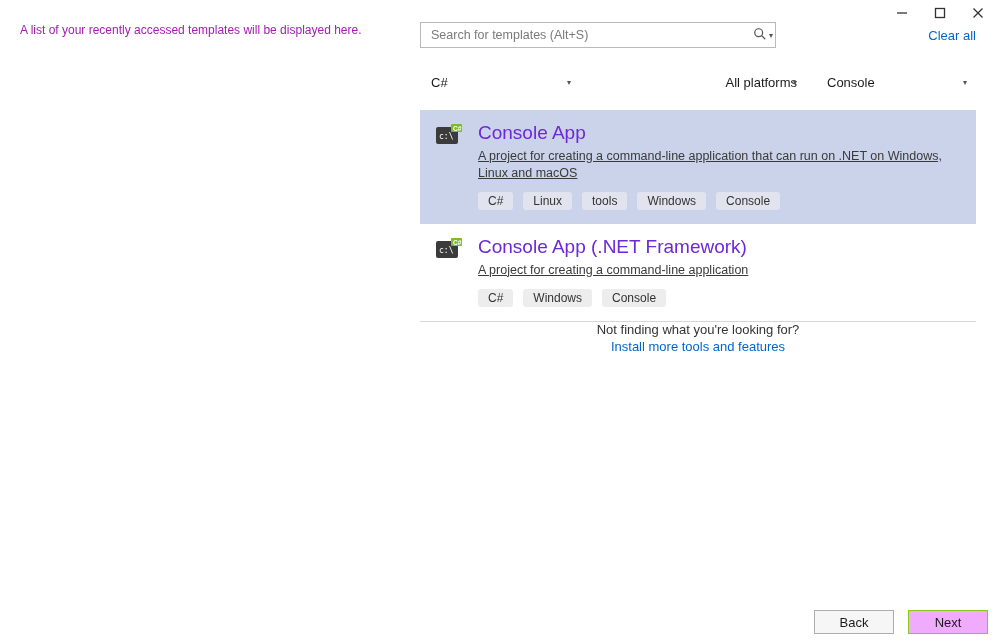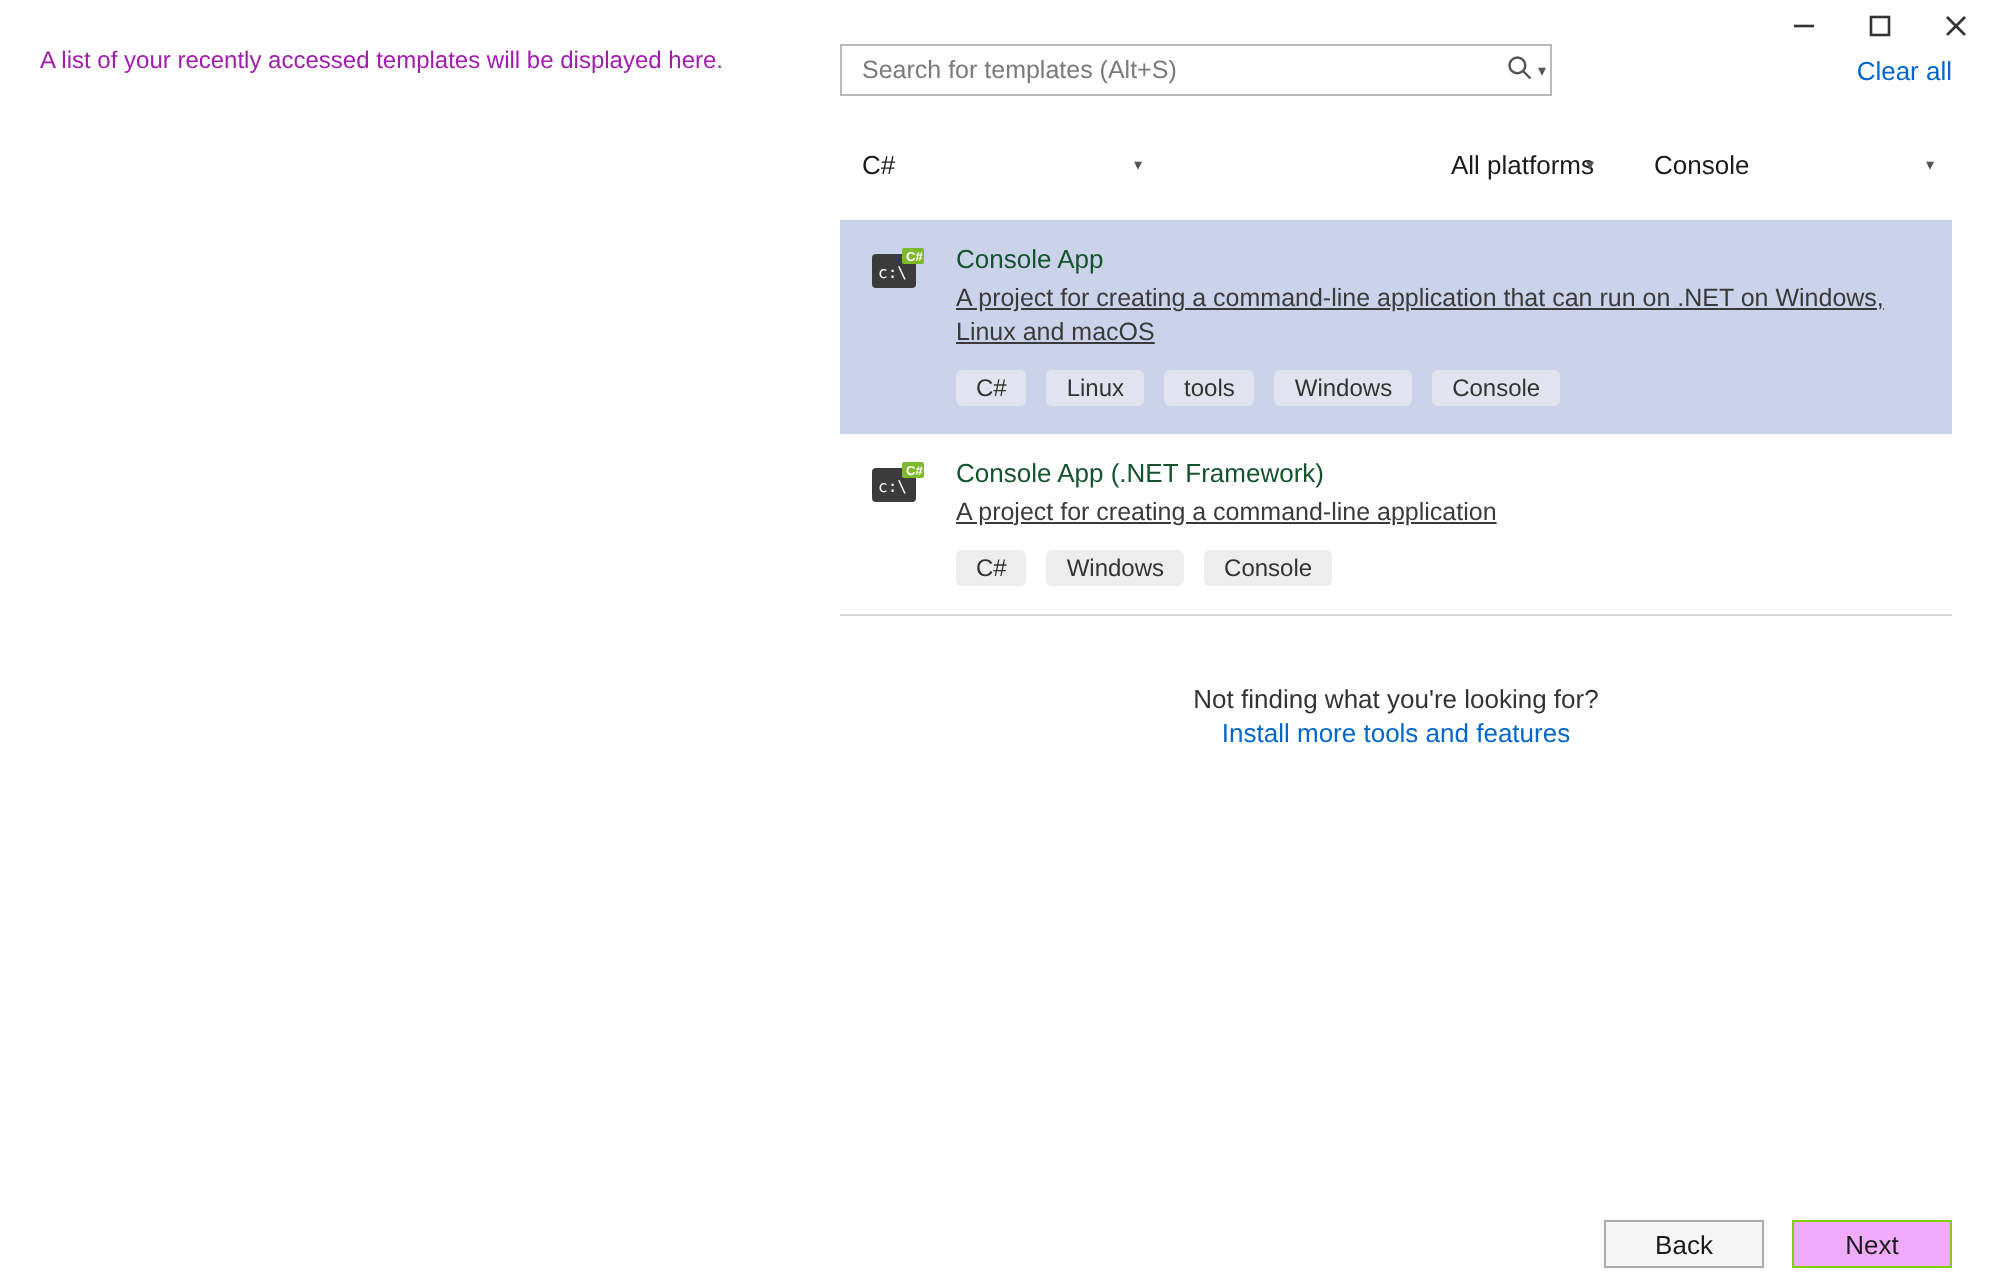--- a/index.html
+++ b/index.html
@@ -126,56 +126,55 @@
   .template-item.selected {
     background: #cbd3ea;
   }
   .tpl-icon {
     width: 28px;
     flex-shrink: 0;
     padding-top: 2px;
   }
   .tpl-body { flex: 1; }
   .tpl-title {
-    font-size: 13px;
-    color: #14532d;
+    font-size: 19px;
+    color: #6d28d9;
     margin-bottom: 4px;
   }
   .tpl-desc {
     font-size: 12.5px;
     color: #3a3a3a;
     line-height: 1.35;
     margin-bottom: 10px;
     text-decoration: underline;
   }
   .tag-row { display: flex; gap: 10px; flex-wrap: wrap; }
   .tag {
     background: #ededed;
     border-radius: 3px;
     padding: 2px 10px;
     font-size: 12px;
     color: #333;
   }
   .template-item.selected .tag { background:#e1e4ef; }
   .not-finding {
     text-align: center;
-    margin-top: 34px;
     font-size: 13px;
     color: #333;
   }
   .not-finding .link {
     color: #0066cc;
     cursor: pointer;
     display: block;
     margin-top: 2px;
   }
   .footer {
     position: absolute;
     bottom: 10px;
-    right: 20px;
+    right: 8px;
     display: flex;
     gap: 14px;
   }
   .footer-btn {
     width: 80px;
     height: 24px;
     border: 1px solid #adadad;
     background: #f6f6f6;
     font-size: 13px;
     display: flex;

